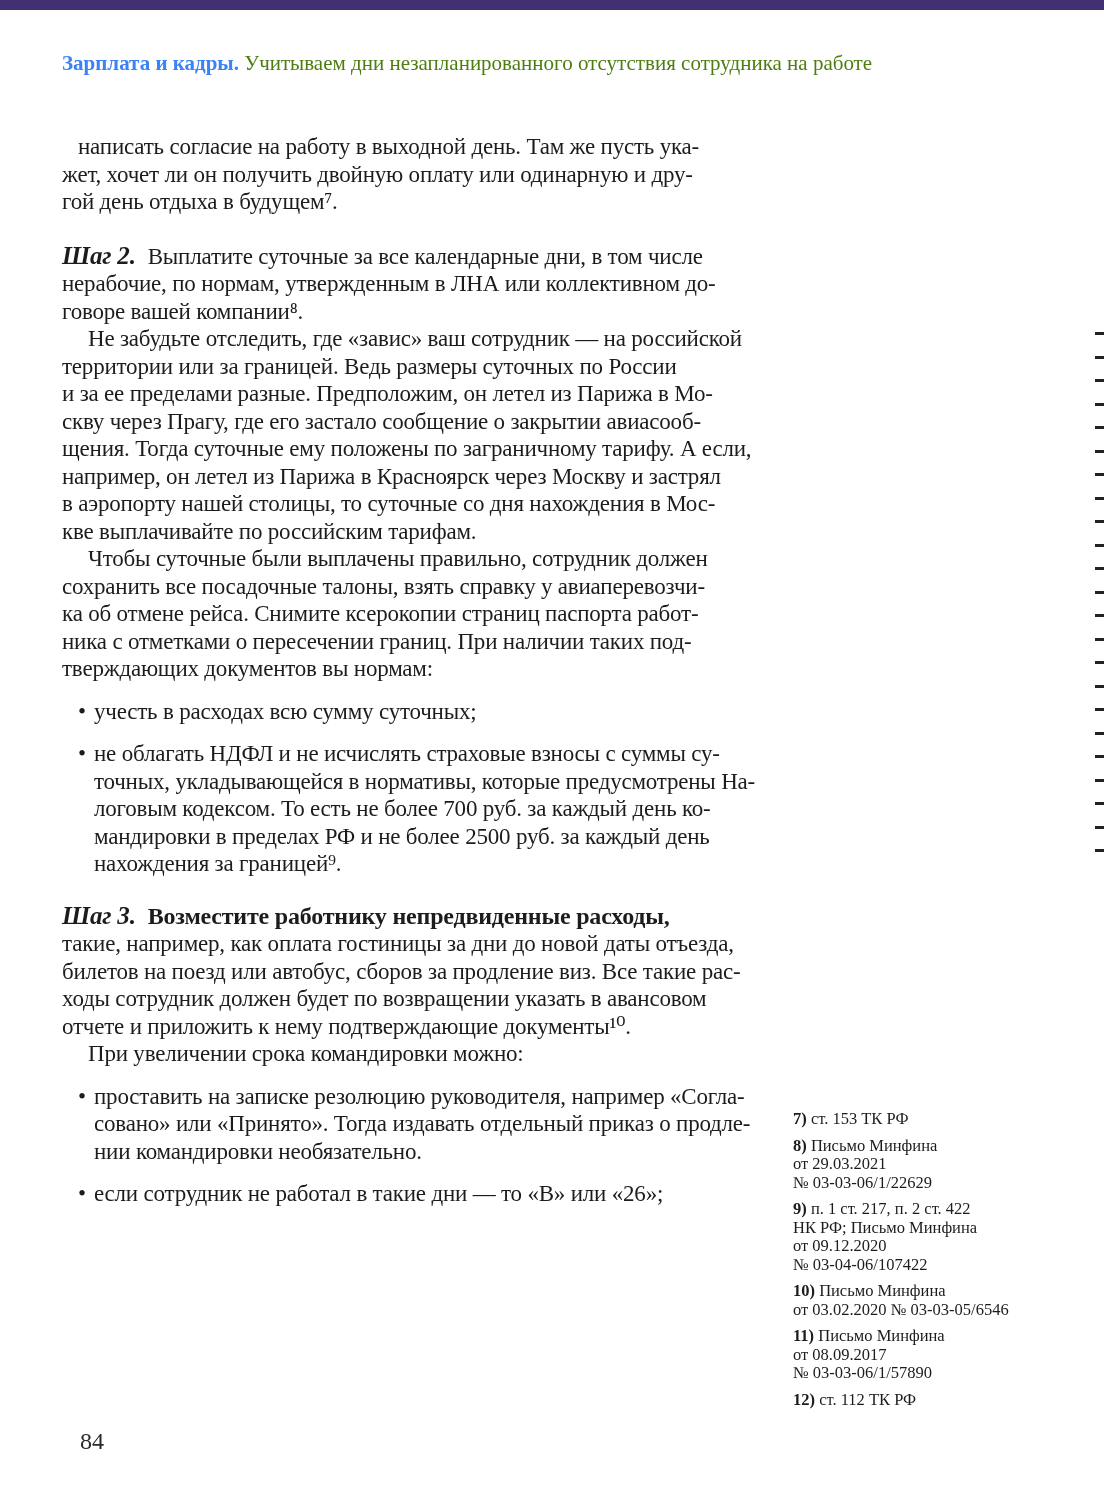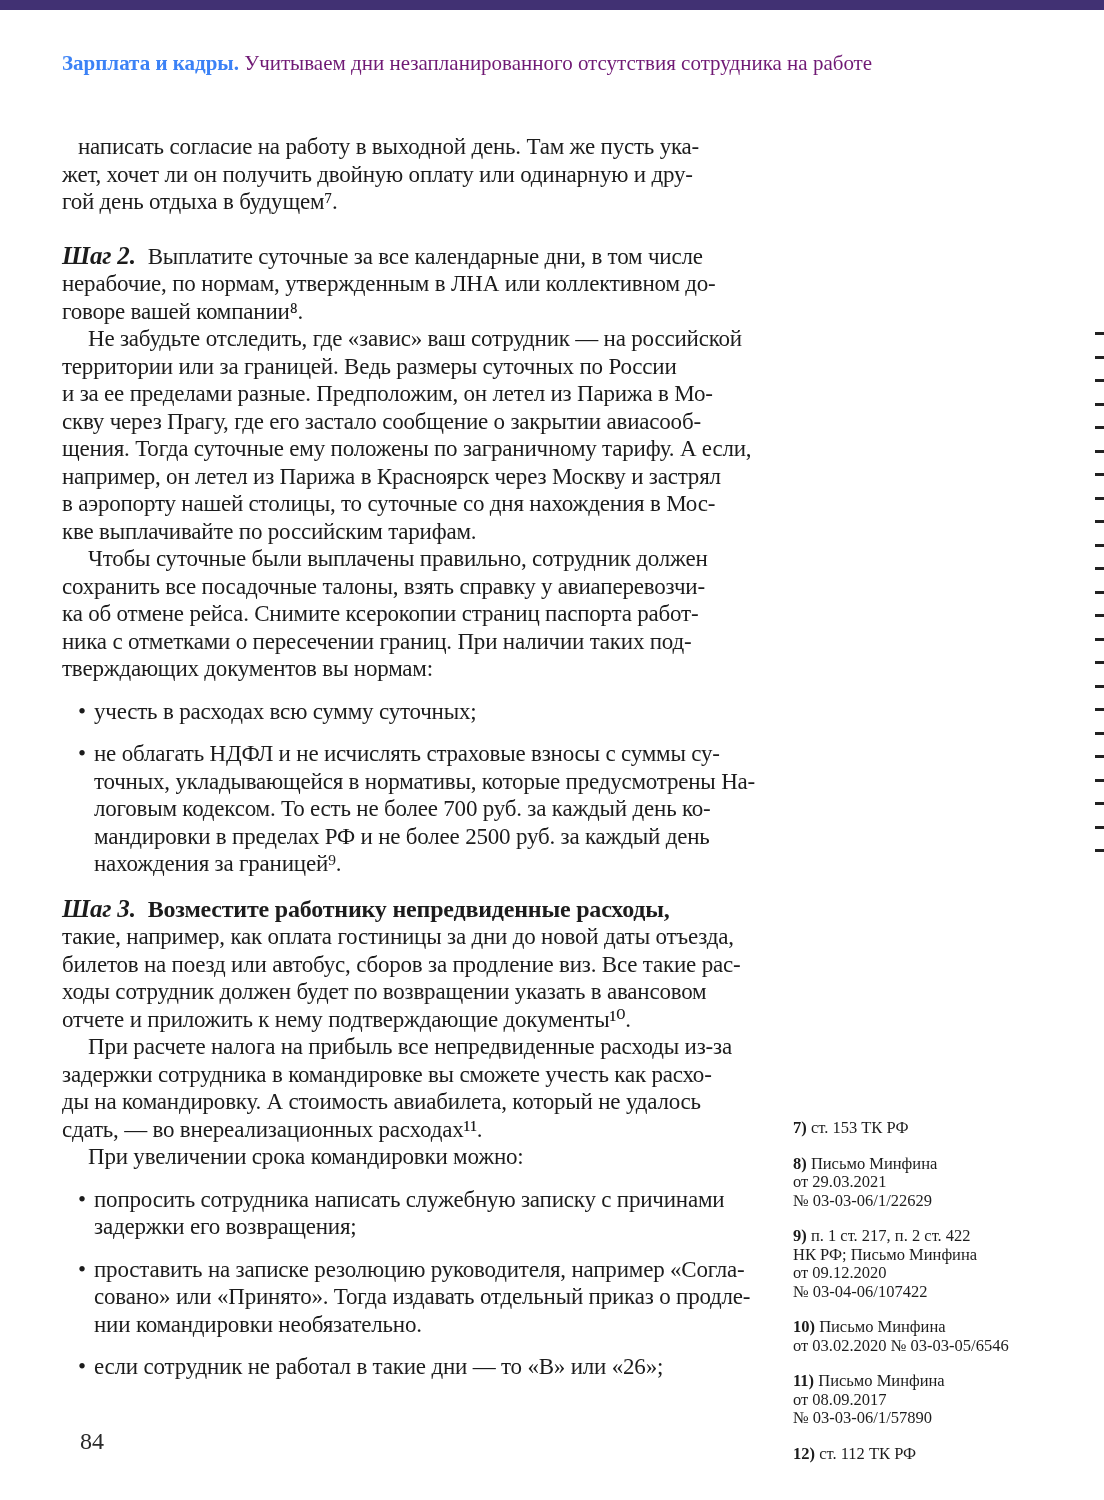--- a/index.html
+++ b/index.html
@@ -18,32 +18,32 @@
     width:100%;height:10px;
     background:#413173;
   }
   .page-header{
     position:absolute;left:62px;top:50px;
     width:990px;
     font-size:21px;line-height:26px;
     white-space:nowrap;
   }
   .brand{font-weight:bold;color:#3b82f6;}
-  .subtitle{color:#701a75;}
+  .subtitle{color:#4d7c0f;}
   .body-col{
     position:absolute;left:62px;top:133px;
     width:726px;
     font-size:23px;line-height:27.5px;
     letter-spacing:-0.2px;
   }
   .para{margin:0;white-space:pre-line;}
   .indent{text-indent:26px;}
   .cont-indent{text-indent:16px;}
   .gap-step2{margin-top:26px;}
-  .gap-step3{margin-top:17px;}
+  .gap-step3{margin-top:24px;}
   .step-label{
     font-weight:bold;font-style:italic;
     font-size:25px;
     margin-right:12px;
     text-align:center;
   }
   .step-heading{font-weight:bold;font-size:24px;}
   .step-lead{white-space:pre-line;}
   .bullet{
     position:relative;
@@ -53,21 +53,21 @@
   .bullet::before{
     content:"\2022";
     position:absolute;left:1px;top:0;
   }
   .footnotes{
     position:absolute;left:793px;top:1102px;
     width:300px;
     font-size:16.5px;line-height:18.5px;
     color:#1c1c1c;
   }
-  .footnote{margin:17px 0 6px 0;white-space:pre-line;}
+  .footnote{margin:8px 0 6px 0;white-space:pre-line;}
   .fn-num{font-weight:bold;}
   .page-number{
     position:absolute;left:80px;top:1428px;
     font-size:24px;color:#2a2a2a;
   }
   .edge-marks{
     position:absolute;right:0;top:332px;
     width:9px;height:530px;
     background:repeating-linear-gradient(
       to bottom,
@@ -119,29 +119,23 @@
 логовым кодексом. То есть не более 700 руб. за каждый день ко-
 мандировки в пределах РФ и не более 2500 руб. за каждый день
 нахождения за границей⁹.</p>
 
     <p class="para gap-step3"><span class="step-label">Шаг 3.</span><span class="step-heading">Возместите работнику непредвиденные расходы,</span><span class="step-lead">
 такие, например, как оплата гостиницы за дни до новой даты отъезда,
 билетов на поезд или автобус, сборов за продление виз. Все такие рас-
 ходы сотрудник должен будет по возвращении указать в авансовом
 отчете и приложить к нему подтверждающие документы¹⁰.</span></p>
 
-    <p class="para indent">При расчете налога на прибыль все непредвиденные расходы из-за
-задержки сотрудника в командировке вы сможете учесть как расхо-
-ды на командировку. А стоимость авиабилета, который не удалось
-сдать, — во внереализационных расходах¹¹.</p>
 
     <p class="para indent">При увеличении срока командировки можно:</p>
 
-    <p class="bullet">попросить сотрудника написать служебную записку с причинами
-задержки его возвращения;</p>
     <p class="bullet">проставить на записке резолюцию руководителя, например «Согла-
 совано» или «Принято». Тогда издавать отдельный приказ о продле-
 нии командировки необязательно.</p>
 
 
     <p class="bullet">если сотрудник не работал в такие дни — то «В» или «26»;</p>
 
   </main>
 
   <aside class="footnotes">

